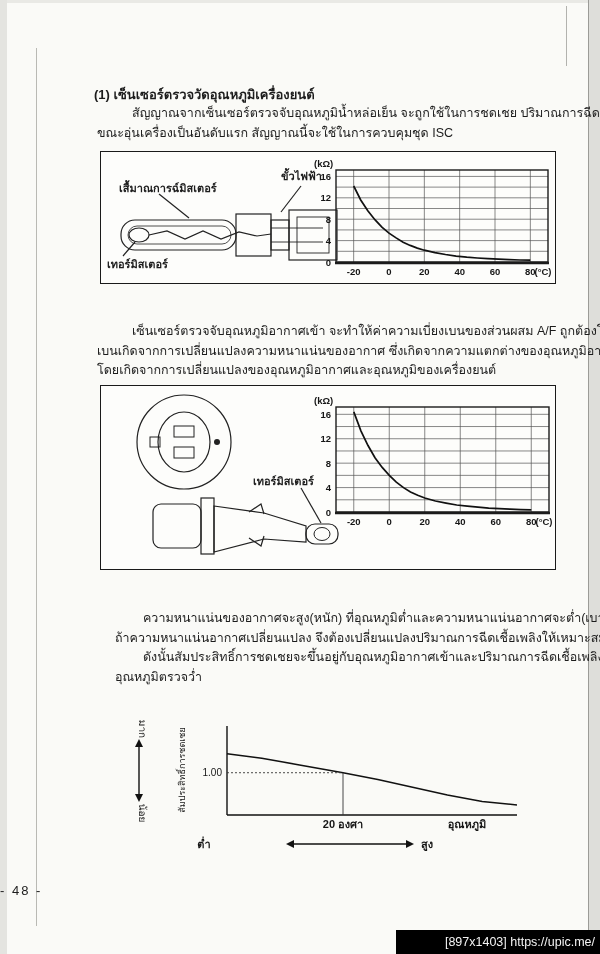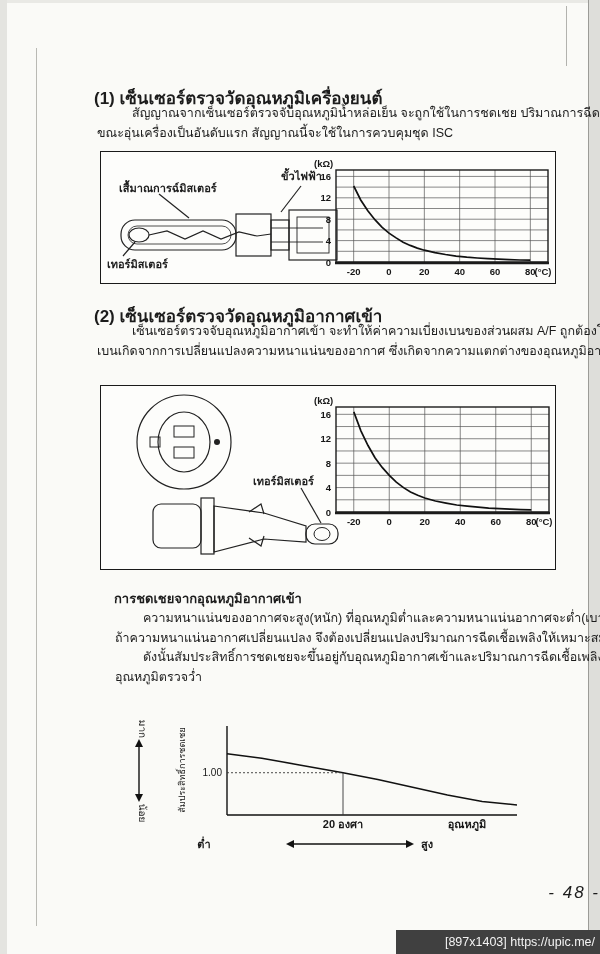--- a/index.html
+++ b/index.html
@@ -9,42 +9,42 @@
     font-family:"Liberation Sans","DejaVu Sans",sans-serif;
     color:#1c1c1c;
   }
   .page{position:absolute;inset:0;background:#fafaf7;}
   
   .edge-left{position:absolute;left:0;top:0;width:7px;height:100%;background:#e4e4e0;}
   .edge-right{position:absolute;right:0;top:0;width:11px;height:100%;background:#dededa;border-left:1px solid #9b9b97;}
   .scanline-left{position:absolute;left:36px;top:48px;width:1px;height:878px;background:#b9b9b4;}
   .scanline-tr{position:absolute;left:566px;top:6px;width:1px;height:60px;background:#b2b2ae;}
   .edge-top{position:absolute;left:0;top:0;width:100%;height:3px;background:#e9e9e5;}
-  .heading{position:absolute;font-size:17px;font-weight:bold;white-space:nowrap;}
+  .heading{position:absolute;font-size:13px;font-weight:bold;white-space:nowrap;}
   .para{position:absolute;font-size:12.5px;line-height:19.5px;}
   .para .line{white-space:nowrap;}
   .para .indent{padding-left:35px;}
 
   .figbox{position:absolute;border:1.5px solid #1a1a1a;background:#fdfdfb;}
   .fig-lbl{position:absolute;font-size:11px;white-space:nowrap;font-weight:bold;}
 
   svg.chart{position:absolute;overflow:visible;}
   svg text{fill:#161616;}
   svg .tick{font-size:9.5px;font-weight:bold;font-family:"Liberation Sans","DejaVu Sans",sans-serif;}
   svg .unit{font-weight:bold;}
   svg .small{font-size:10px;font-family:"Liberation Sans","DejaVu Sans",sans-serif;}
   svg .coeff{font-size:9px;font-family:"Liberation Sans","DejaVu Sans",sans-serif;}
   svg .num{font-size:10px;font-family:"Liberation Sans","DejaVu Sans",sans-serif;}
   svg .axlbl{font-size:11px;font-family:"Liberation Sans","DejaVu Sans",sans-serif;}
   svg .bold{font-weight:bold;}
 
-  .pagenum{position:absolute;top:883px;left:0;width:100%;text-align:right;
-    font-size:17px;letter-spacing:2px;font-style:italic;}
+  .pagenum{position:absolute;top:883px;left:0;width:100%;text-align:left;
+    font-size:13px;letter-spacing:2px;}
   .wm-bar{position:absolute;left:396px;top:930px;width:204px;height:24px;
-    background:#404040;color:#f3f3f3;font-size:12.5px;line-height:24px;
+    background:#000000;color:#f3f3f3;font-size:12.5px;line-height:24px;
     text-align:right;padding-right:5px;box-sizing:border-box;white-space:nowrap;}
 </style>
 </head>
 <body>
 
 <div class="page">
 
   <div class="edge-top"></div>
   <div class="edge-left"></div>
   <div class="edge-right"></div>
@@ -106,24 +106,24 @@
       <text x="79" y="119" class="tick" text-anchor="middle">0</text>
       <text x="114.33333333333334" y="119" class="tick" text-anchor="middle">20</text>
       <text x="149.66666666666669" y="119" class="tick" text-anchor="middle">40</text>
       <text x="185" y="119" class="tick" text-anchor="middle">60</text>
       <text x="220.33333333333331" y="119" class="tick" text-anchor="middle">80</text>
       <text x="4" y="11" class="tick unit" text-anchor="start">(kΩ)</text>
       <text x="233" y="119" class="tick unit" text-anchor="middle">(°C)</text>
       <path d="M43.7,30.0 L 50.7,44.0 L 57.8,54.7 L 64.9,63.7 L 71.9,71.2 L 79.0,77.1 L 86.1,81.9 L 93.1,86.2 L 100.2,89.4 L 107.3,92.1 L 114.3,94.2 L 124.9,96.6 L 135.5,98.5 L 146.1,100.1 L 156.7,101.2 L 167.3,102.0 L 177.9,102.7 L 188.5,103.2 L 199.1,103.6 L 209.7,104.0 L 220.3,104.2" fill="none" stroke="#111" stroke-width="1.7"></path>
     </svg>
 
-  <div class="heading" style="left:94px;top:302px;">(2) เซ็นเซอร์ตรวจวัดอุณหภูมิอากาศเข้า</div>
   <div class="para" style="left:97px;top:322px;width:468px;">
     <div class="line indent">เซ็นเซอร์ตรวจจับอุณหภูมิอากาศเข้า จะทำให้ค่าความเบี่ยงเบนของส่วนผสม A/F ถูกต้องโดยการเบี่ยง</div>
     <div class="line">เบนเกิดจากการเปลี่ยนแปลงความหนาแน่นของอากาศ ซึ่งเกิดจากความแตกต่างของอุณหภูมิอากาศในท่อไอดี</div>
+    <div class="line">โดยเกิดจากการเปลี่ยนแปลงของอุณหภูมิอากาศและอุณหภูมิของเครื่องยนต์</div>
   </div>
 
   <div class="figbox" style="left:100px;top:385px;width:454px;height:183px;">
     <svg width="454" height="183" viewBox="0 0 454 183" style="position:absolute;left:0;top:0;">
       <g fill="none" stroke="#222" stroke-width="1.2">
         <circle cx="83" cy="56" r="47"></circle>
         <ellipse cx="83" cy="56" rx="26" ry="30"></ellipse>
         <rect x="73" y="40" width="20" height="11" stroke-width="1"></rect>
         <rect x="73" y="61" width="20" height="11" stroke-width="1"></rect>
         <rect x="49" y="51" width="10" height="10" stroke-width="1"></rect>
@@ -168,21 +168,20 @@
       <text x="79.25" y="135" class="tick" text-anchor="middle">0</text>
       <text x="114.75" y="135" class="tick" text-anchor="middle">20</text>
       <text x="150.25" y="135" class="tick" text-anchor="middle">40</text>
       <text x="185.75" y="135" class="tick" text-anchor="middle">60</text>
       <text x="221.25" y="135" class="tick" text-anchor="middle">80</text>
       <text x="4" y="14" class="tick unit" text-anchor="start">(kΩ)</text>
       <text x="234" y="135" class="tick unit" text-anchor="middle">(°C)</text>
       <path d="M43.8,21.9 L 50.9,40.8 L 58.0,55.5 L 65.0,67.7 L 72.2,77.4 L 79.3,85.4 L 86.3,92.1 L 93.5,97.6 L 100.5,101.9 L 107.7,105.2 L 114.8,108.0 L 125.4,111.0 L 136.1,113.1 L 146.7,115.0 L 157.3,116.2 L 168.0,117.2 L 178.7,118.1 L 189.3,118.7 L 199.9,119.2 L 210.6,119.6 L 221.3,119.9" fill="none" stroke="#111" stroke-width="1.7"></path>
     </svg>
 
-  <div class="heading" style="left:114px;top:588px;font-size:13px;">การชดเชยจากอุณหภูมิอากาศเข้า</div>
   <div class="para" style="left:115px;top:609px;width:450px;">
     <div class="line indent" style="padding-left:28px;">ความหนาแน่นของอากาศจะสูง(หนัก) ที่อุณหภูมิต่ำและความหนาแน่นอากาศจะต่ำ(เบา)ที่อุณหภูมิสูง</div>
     <div class="line">ถ้าความหนาแน่นอากาศเปลี่ยนแปลง จึงต้องเปลี่ยนแปลงปริมาณการฉีดเชื้อเพลิงให้เหมาะสม</div>
     <div class="line indent" style="padding-left:28px;">ดังนั้นสัมประสิทธิ์การชดเชยจะขึ้นอยู่กับอุณหภูมิอากาศเข้าและปริมาณการฉีดเชื้อเพลิงจะเพิ่มขึ้นเมื่อ</div>
     <div class="line">อุณหภูมิตรวจว่ำ</div>
   </div>
 
   <svg id="chart3" class="chart" style="left:125px;top:702px;" width="400" height="158" viewBox="0 0 400 158">
       <line x1="14" y1="41" x2="14" y2="96" stroke="#111" stroke-width="1.4"></line>
       <path d="M14,37 l-4,8 l8,0 z" fill="#111"></path>

